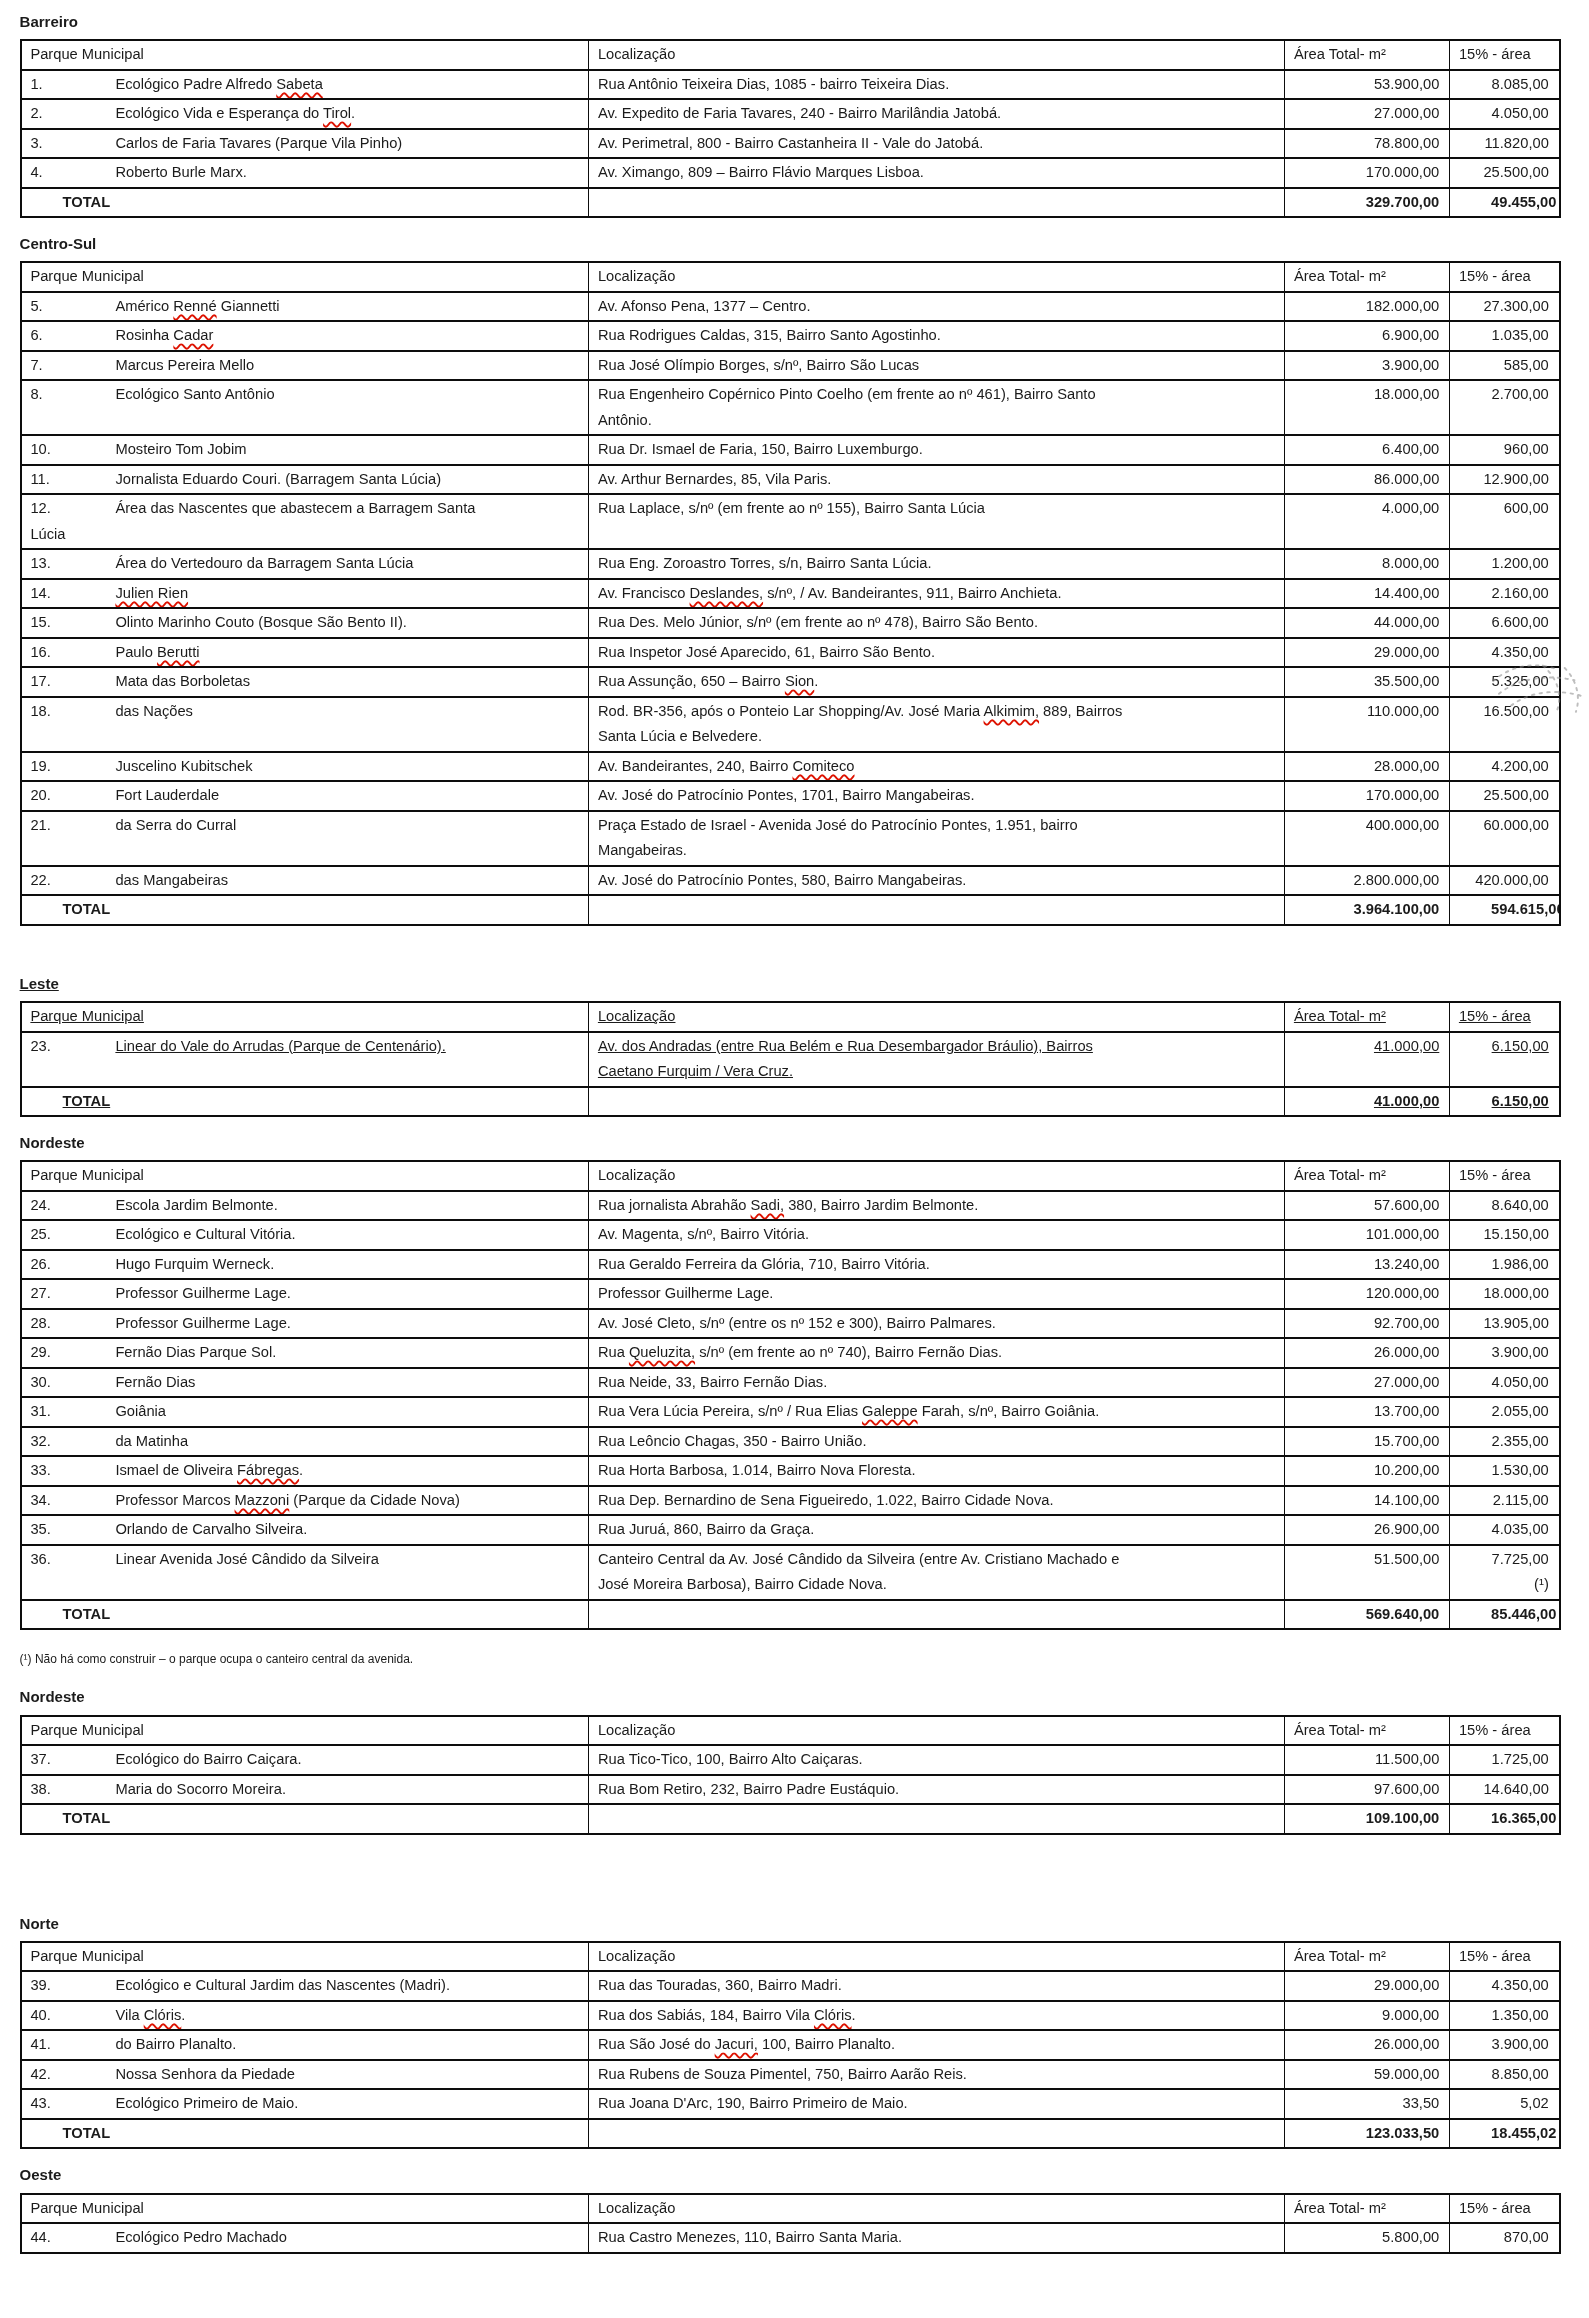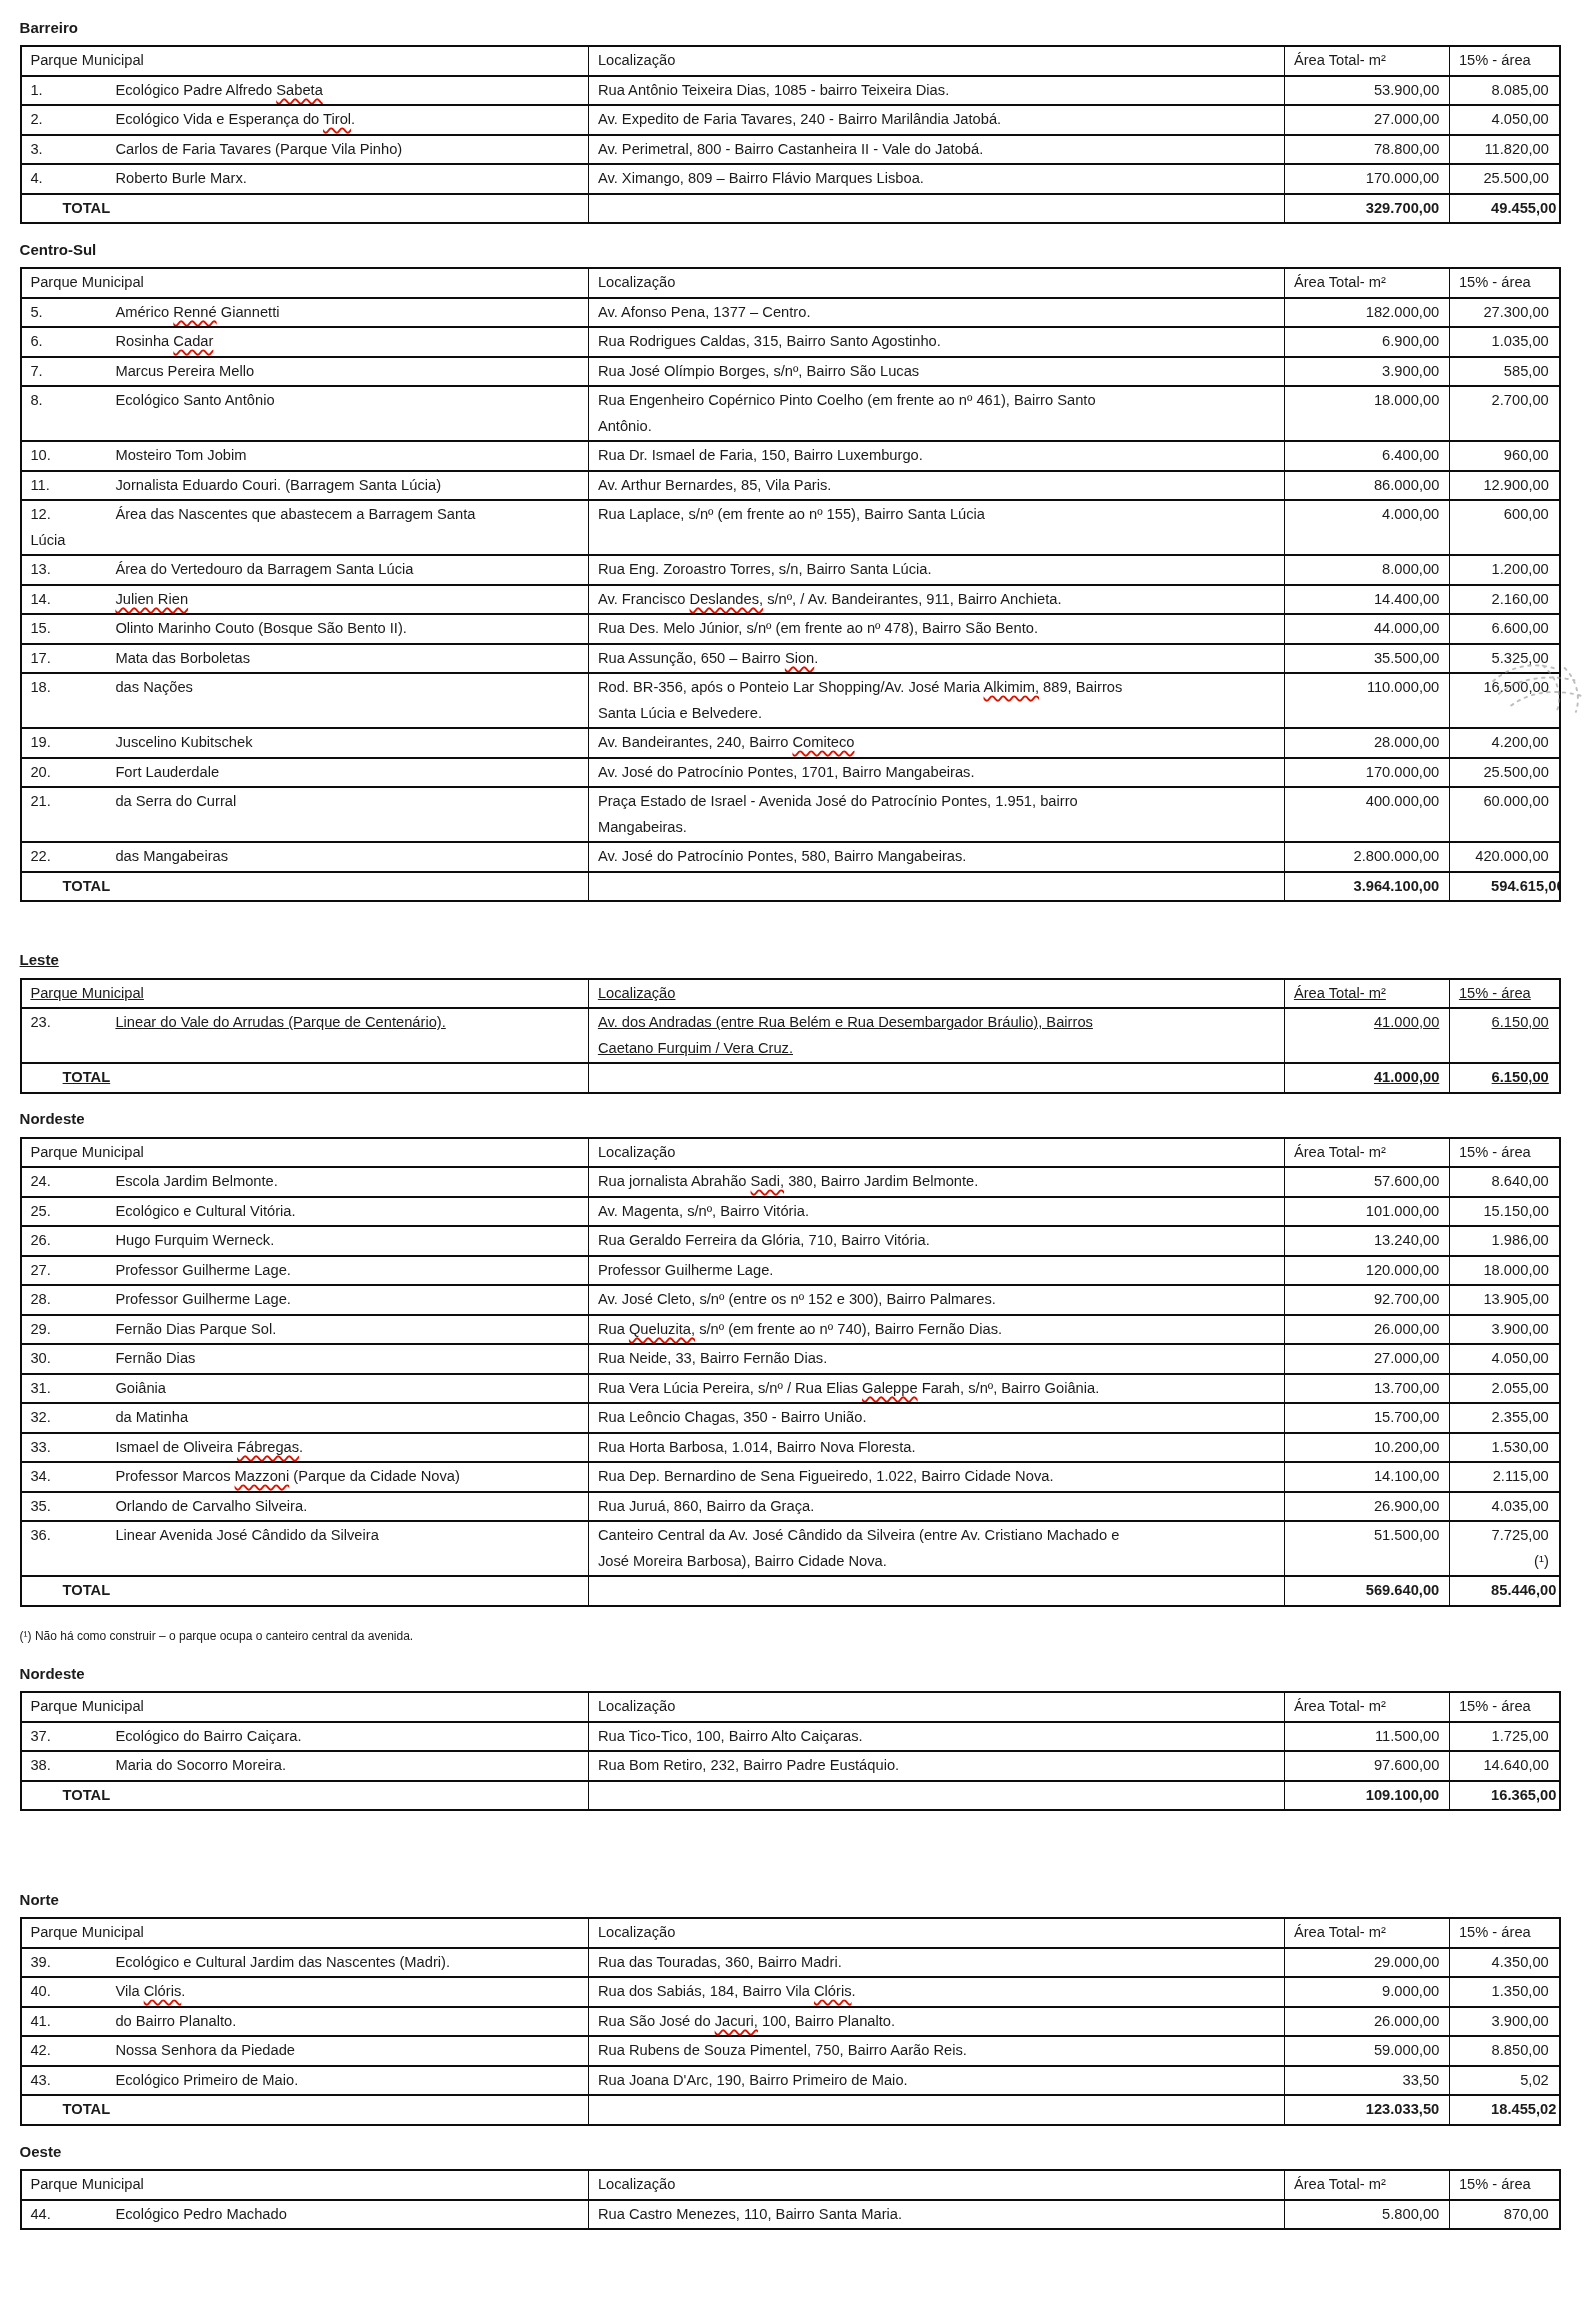--- a/index.html
+++ b/index.html
@@ -6,21 +6,21 @@
   body{
     width:1589px;height:2319px;position:relative;
     font-family:"Liberation Sans","DejaVu Sans",sans-serif;
     color:#1b1b1b;font-size:14.7px;
   }
   #doc{padding:6.9px 0 0 19.6px;}
   .section-title{
     font-weight:bold;font-size:15px;line-height:22.5px;margin:0 0 5.9px 0;
   }
   .section{margin-top:14.7px;}
-  .section.first{margin-top:10px;}
+  .section.first{margin-top:4px;}
   .section.gap-lg{margin-top:47px;text-decoration:underline;}
   .section.gap-xl{margin-top:78px;}
   table.parks{
     border-collapse:collapse;table-layout:fixed;width:1539px;
     border:2.9px solid #0d0d0d;
   }
   col.c1{width:568px}col.c2{width:696px}col.c3{width:165px}col.c4{width:110px}
   td,th{
     border:1.5px solid #0d0d0d;border-top-width:2.4px;border-bottom-width:2.4px;
     vertical-align:top;line-height:25.5px;
@@ -170,20 +170,26 @@
             <td class="num-cell">14.400,00</td>
             <td class="num-cell">2.160,00</td>
           </tr>
           <tr>
             <td><span class="row-num">15.</span>Olinto Marinho Couto (Bosque São Bento II).</td>
             <td>Rua Des. Melo Júnior, s/nº (em frente ao nº 478), Bairro São Bento.</td>
             <td class="num-cell">44.000,00</td>
             <td class="num-cell">6.600,00</td>
           </tr>
           <tr>
+            <td><span class="row-num">16.</span>Paulo <span class="squiggle">Berutti</span></td>
+            <td>Rua Inspetor José Aparecido, 61, Bairro São Bento.</td>
+            <td class="num-cell">29.000,00</td>
+            <td class="num-cell">4.350,00</td>
+          </tr>
+          <tr>
             <td><span class="row-num">17.</span>Mata das Borboletas</td>
             <td>Rua Assunção, 650 – Bairro <span class="squiggle">Sion</span>.</td>
             <td class="num-cell">35.500,00</td>
             <td class="num-cell">5.325,00</td>
           </tr>
           <tr>
             <td><span class="row-num">18.</span>das Nações</td>
             <td>Rod. BR-356, após o Ponteio Lar Shopping/Av. José Maria <span class="squiggle">Alkimim,</span> 889, Bairros
 Santa Lúcia e Belvedere.</td>
             <td class="num-cell">110.000,00</td>

